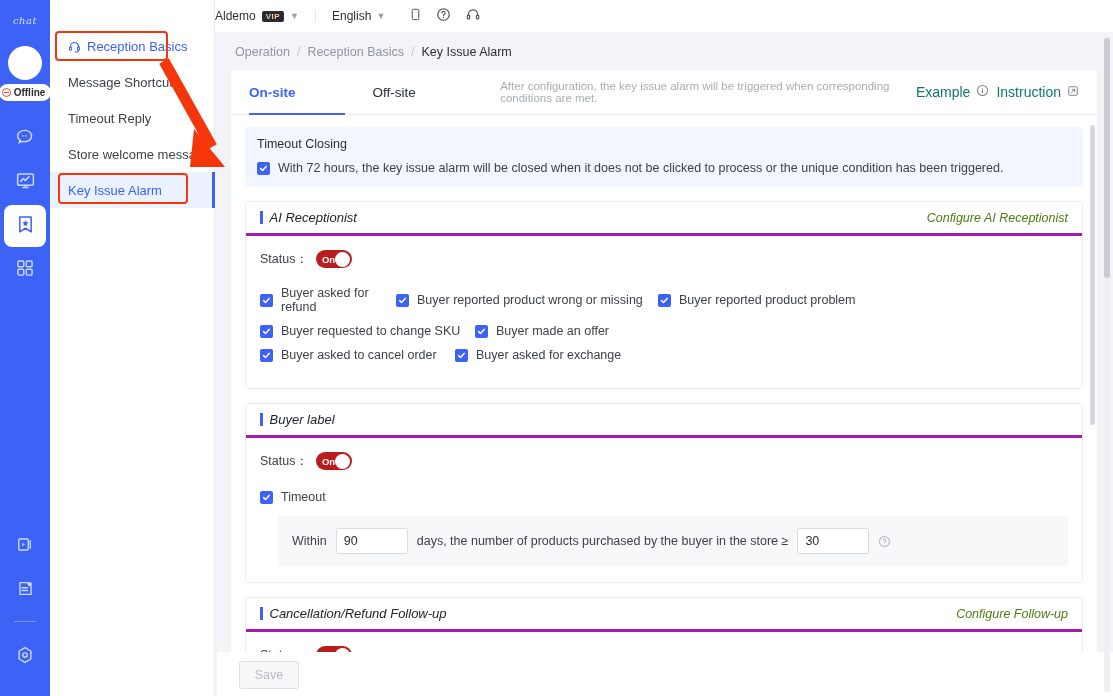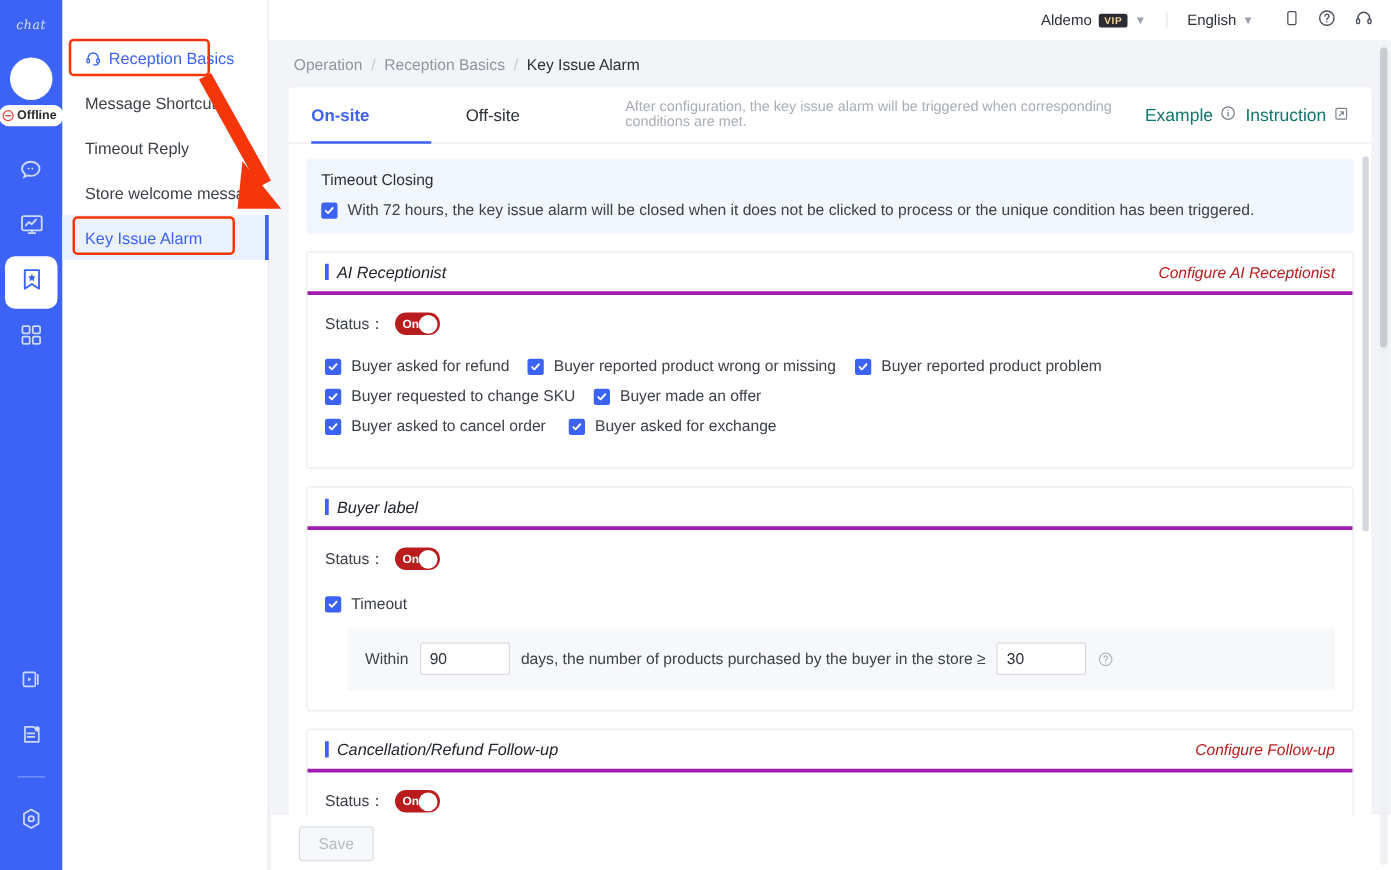--- a/index.html
+++ b/index.html
@@ -75,21 +75,21 @@
     width: 3px; background: #3C63F5;
   }
   .menu-label { white-space: nowrap; overflow: hidden; }
   .menu-icon { display: flex; align-items: center; color: #3C63F5; }
 
   
   .right { flex: 1; height: 696px; display: flex; flex-direction: column; background: #f3f4f7; min-width: 0; }
 
   .topbar {
     height: 32px; background: #fff; display: flex; align-items: center;
-    justify-content: flex-end; padding-right: 14px; gap: 0px;
+    padding-right: 14px; gap: 0px;
     font-size: 12px; color: #2b2f36; flex: 0 0 32px;
   }
   .top-user { display: flex; align-items: center; gap: 6px; }
   .vip {
     background: #2b2b33; color: #F2D398; font-size: 8px; font-weight: 700;
     border-radius: 2px; padding: 1px 4px; letter-spacing: .5px;
   }
   .caret { color: #9aa0aa; font-size: 9px; }
   .top-sep { width: 1px; height: 12px; background: #e2e4e9; margin: 0 16px; }
   .top-lang { display: flex; align-items: center; gap: 5px; }
@@ -139,21 +139,21 @@
   .card-head {
     height: 34px; display: flex; align-items: center;
     padding: 0 14px; border-bottom: 3px solid #a21caf; font-style: italic;
   }
   .card-title {
     font-size: 13px; color: #20242b; display: flex; align-items: center; gap: 7px;
   }
   .card-title::before {
     content: ""; width: 2.5px; height: 13px; background: #3C63F5; display: inline-block;
   }
-  .card-action { margin-left: auto; font-size: 12.5px; color: #b91c1c; }
+  .card-action { margin-left: auto; font-size: 12.5px; color: #4d7c0f; }
   .card-body { padding: 14px 14px 16px 14px; }
 
   .status-row { display: flex; align-items: center; gap: 4px; font-size: 12.5px; color: #3d4148; }
   .switch {
     width: 36px; height: 18px; border-radius: 9px; background: #b91c1c;
     position: relative; display: inline-flex; align-items: center;
     margin-left: 4px;
   }
   .switch .knob {
     position: absolute; right: 1.5px; width: 15px; height: 15px;
@@ -164,21 +164,21 @@
   .cb {
     width: 13px; height: 13px; border-radius: 2px; background: #3C63F5;
     display: inline-flex; align-items: center; justify-content: center;
     flex: 0 0 13px;
   }
   .cb svg { display: block; }
 
   .cbgrid { margin-top: 18px; }
   .cbrow { display: flex; align-items: center; margin-bottom: 10px; }
   .cbitem { display: flex; align-items: center; gap: 8px; font-size: 12.5px; color: #3d4148; }
-  .cbrow .c1 { width: 162px; }
+  .cbrow .c1 { width: 136px; }
   .cbrow .c2 { width: 262px; }
 
   .retailer-row { display: flex; align-items: center; gap: 8px; font-size: 12.5px; color: #3d4148; margin-top: 20px; }
 
   .subbox {
     background: #f7f8fa; margin-top: 12px; margin-left: 18px;
     padding: 12px 14px; display: flex; align-items: center; gap: 9px;
     font-size: 12.5px; color: #3d4148;
   }
   .num-input {

